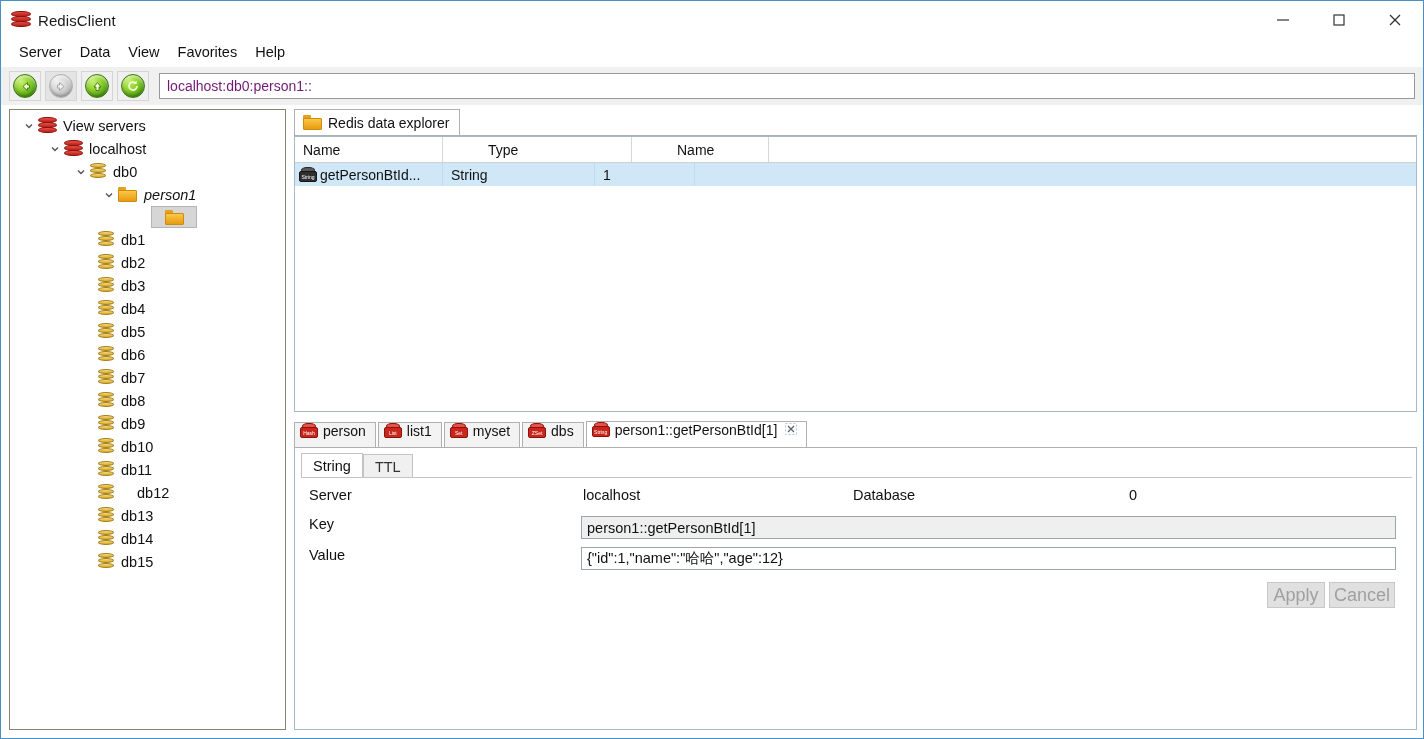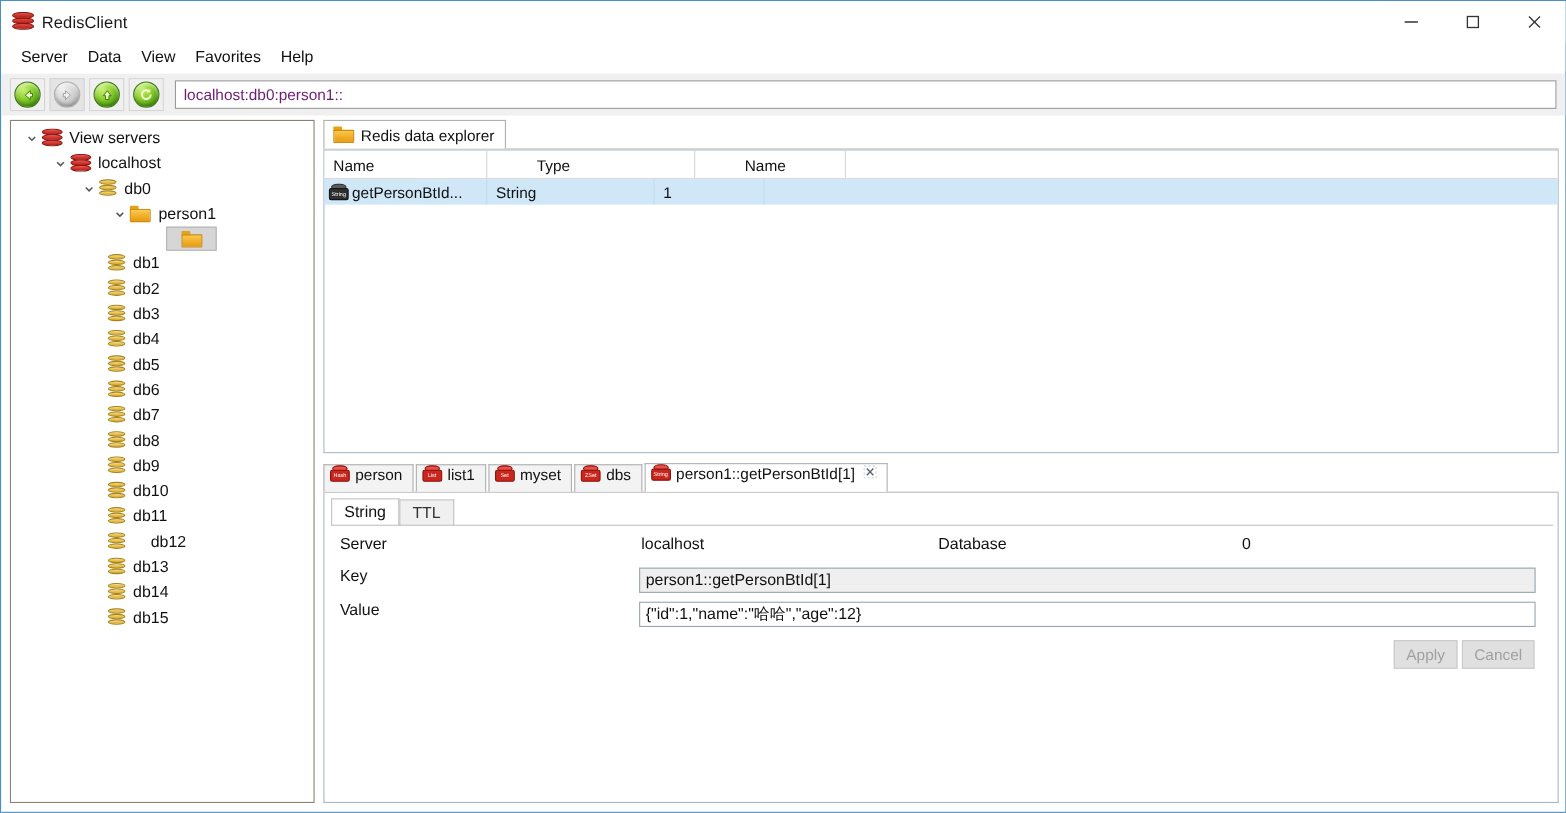--- a/index.html
+++ b/index.html
@@ -318,21 +318,21 @@
     white-space: nowrap; overflow: hidden;
   }
   .f-input.readonly { background: #efefef; }
   .f-input.editable { background: #ffffff; }
 
   .btn {
     position: absolute; height: 26px;
     background: #e0e0e0;
     border: 1px solid #c8c8c8; box-sizing: border-box;
     display: flex; align-items: center; justify-content: center;
-    font-size: 14px; color: #a0a0a0;
+    font-size: 18px; color: #a0a0a0;
   }
 </style>
 </head>
 <body>
 
 <div id="app">
 
   <div class="titlebar">
     <div class="app-icon">
         <i></i>
@@ -439,21 +439,21 @@
             </svg>
           </span>
         <span class="db-icon">
             <i></i>
             <i></i>
             <i></i>
           </span>
         <span>db0</span>
       </div>
 
-      <div class="tree-row" style="padding-left:90px;">
+      <div class="tree-row" style="padding-left:90px;font-style:italic;">
         <span class="tw chev">
             <svg width="10" height="10" viewBox="0 0 10 10">
               <path d="M2 3.5 L5 6.5 L8 3.5" fill="none" stroke="#555" stroke-width="1.4"></path>
             </svg>
           </span>
         <span class="folder-icon">
             <span class="tab"></span>
             <span class="body"></span>
           </span>
         <span>person1</span>

